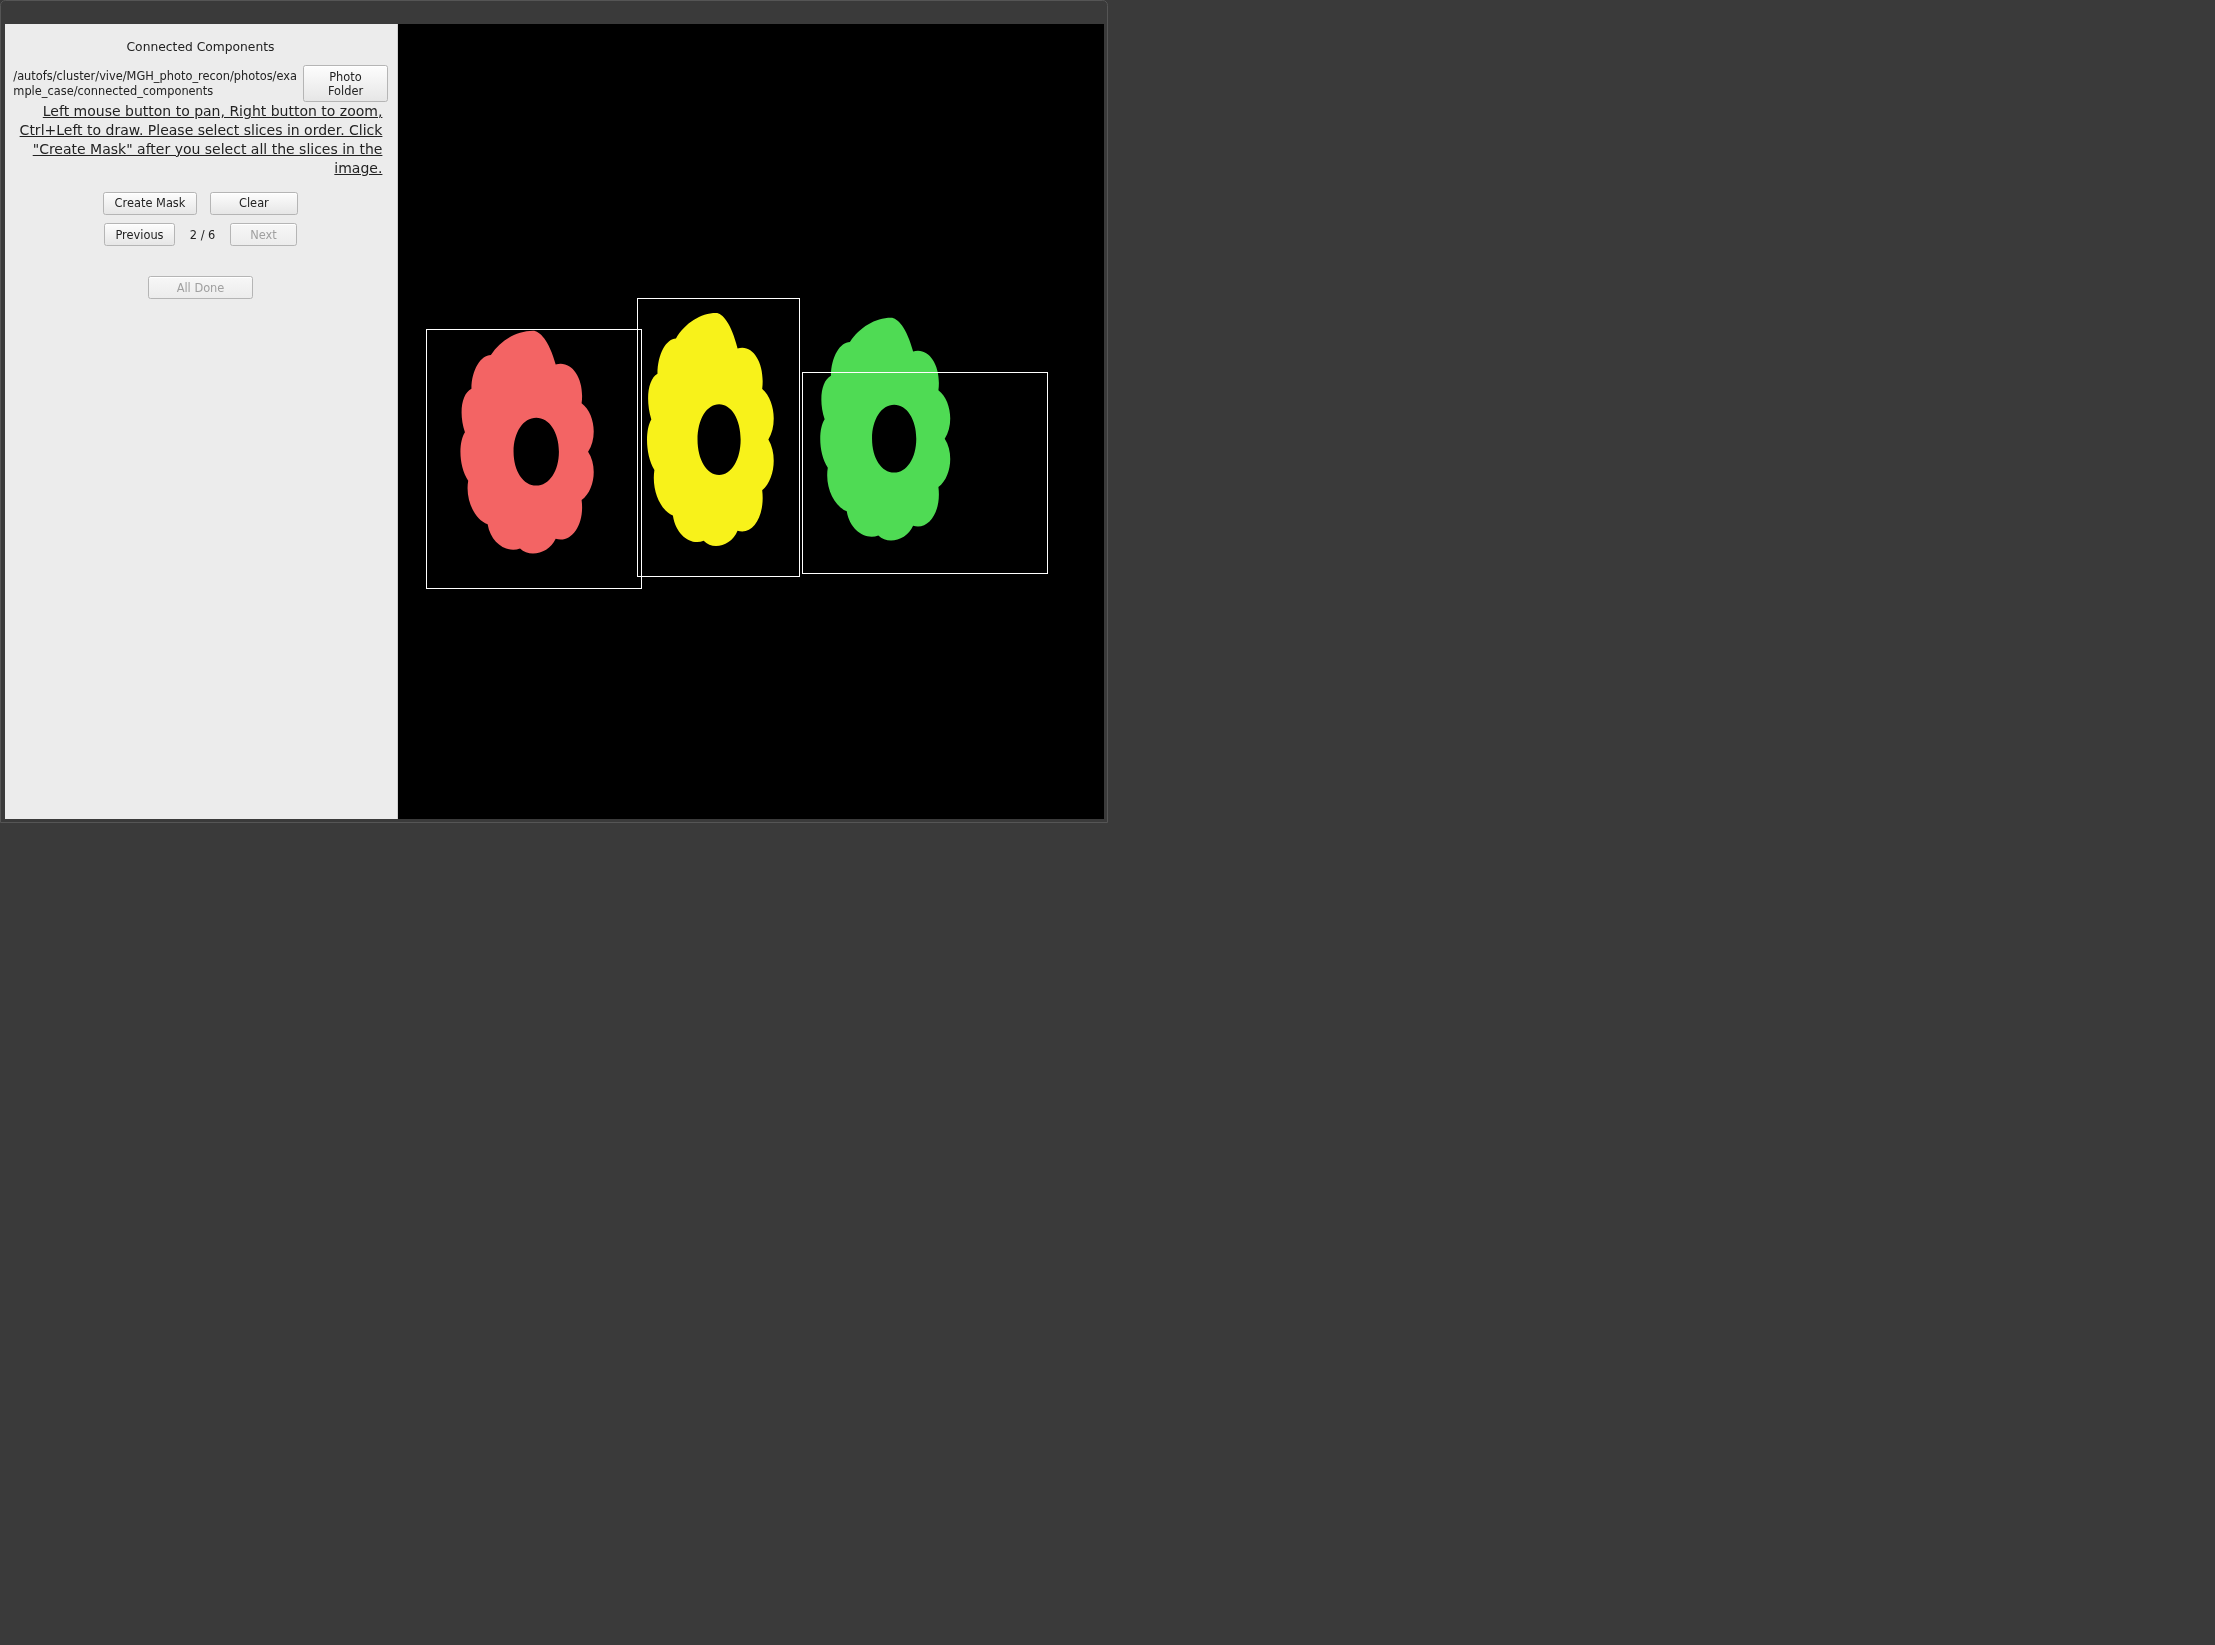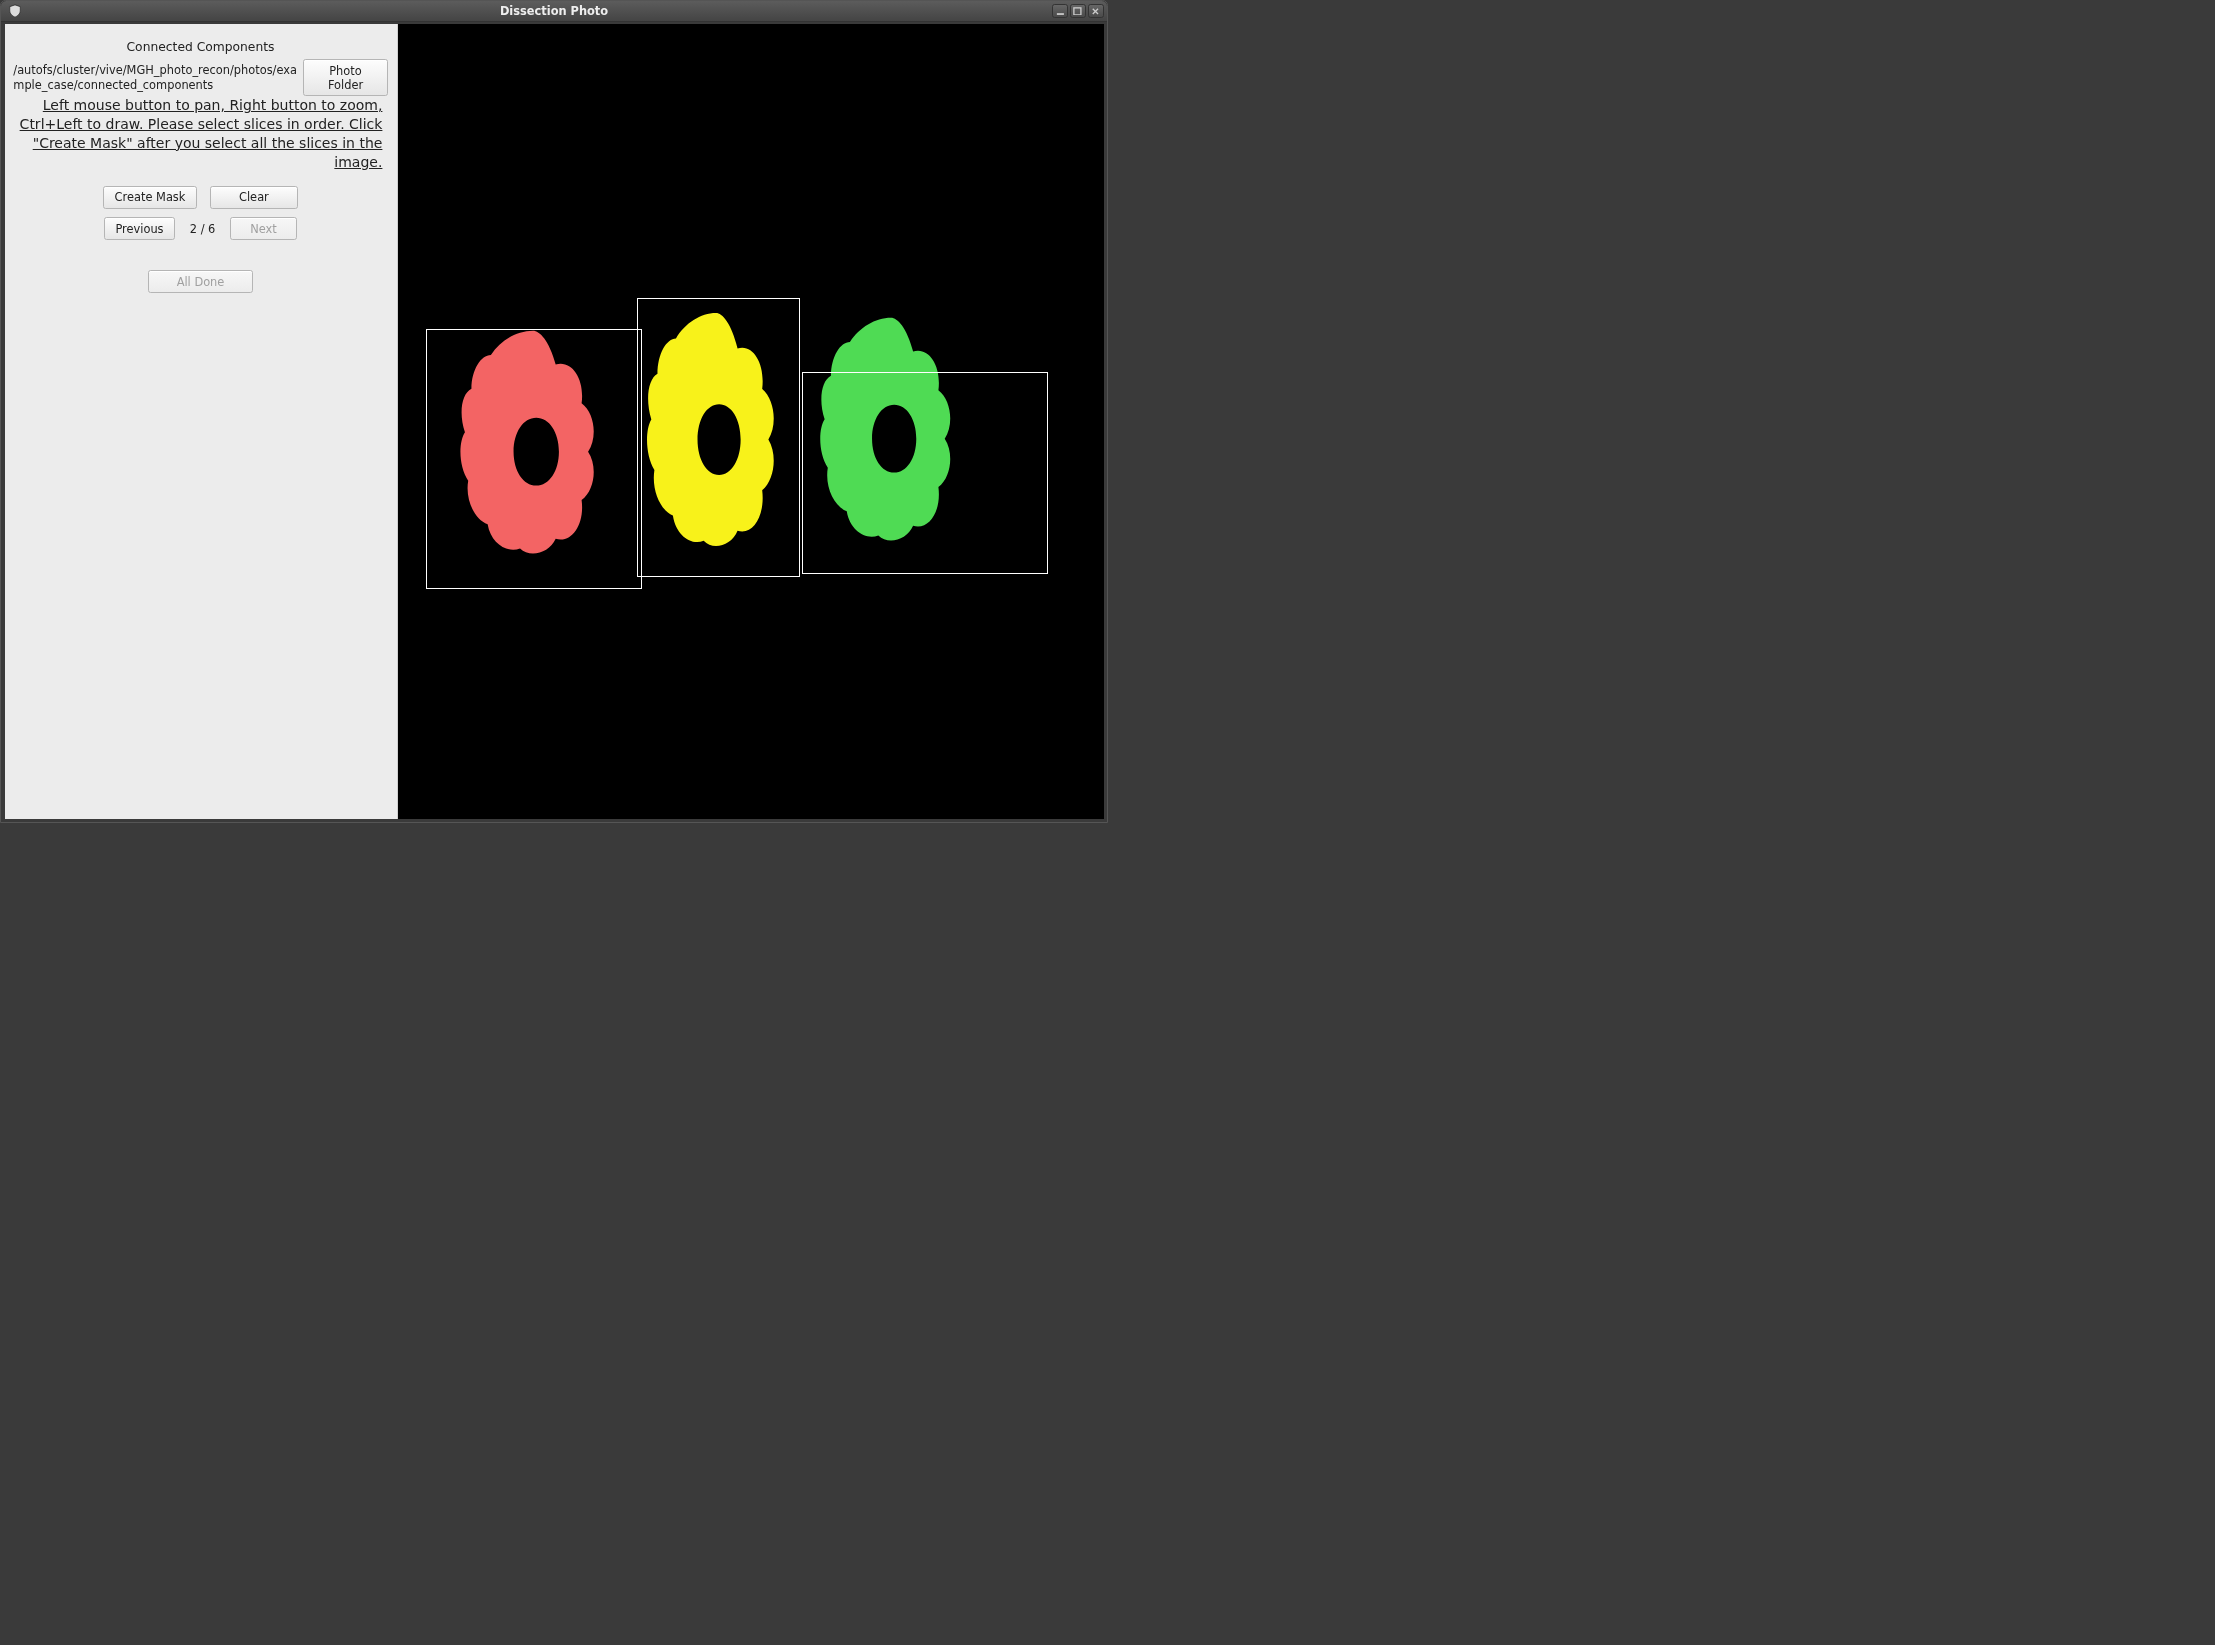--- a/index.html
+++ b/index.html
@@ -69,21 +69,21 @@
     width: 393px;
     background: #ececec;
     border-right: 0.9px solid #d0d0d0;
     padding: 16px 8.8px 8.8px 8.8px;
     display: flex;
     flex-direction: column;
     align-items: center;
   }
   .sidebar .section-title {
     font-size: 12.3px;
-    margin-bottom: 5px;
+    margin-bottom: 11px;
     color: #222;
     text-align: center;
   }
   .folder-row {
     width: 100%;
     display: flex;
     align-items: center;
     justify-content: space-between;
   }
   .folder-path {
@@ -155,45 +155,20 @@
     position: absolute;
     border: 1.8px solid #fff;
     background: transparent;
     pointer-events: none;
   }
 </style>
 </head>
 <body>
 
 <div class="window">
-  <div class="titlebar">
-    <div class="appicon">
-      <svg width="14" height="14" viewBox="0 0 16 16">
-        <path d="M8 1 L14 3 V8 C14 11 11 14 8 15 C5 14 2 11 2 8 V3 Z" fill="#ddd" stroke="#222" stroke-width="0.8"></path>
-      </svg>
-    </div>
-    <div class="title">Dissection Photo</div>
-    <div class="winbuttons">
-      <div class="winbtn" title="Minimize">
-        <svg width="8.8" height="8.8" viewBox="0 0 10 10">
-            <rect x="1" y="7" width="8" height="2" fill="#ccc"></rect>
-          </svg>
-      </div>
-      <div class="winbtn" title="Maximize">
-        <svg width="8.8" height="8.8" viewBox="0 0 10 10">
-            <rect x="1" y="1" width="8" height="8" fill="none" stroke="#ccc" stroke-width="1.5"></rect>
-          </svg>
-      </div>
-      <div class="winbtn" title="Close">
-        <svg width="8.8" height="8.8" viewBox="0 0 10 10">
-            <path d="M2 2 L8 8 M8 2 L2 8" stroke="#ccc" stroke-width="1.5"></path>
-          </svg>
-      </div>
-    </div>
-  </div>
 
   <div class="client">
     <div class="sidebar">
       <div class="section-title">Connected Components</div>
 
       <div class="folder-row">
         <div class="folder-path">/autofs/cluster/vive/MGH_photo_recon/photos/example_case/connected_components</div>
         <div class="qbtn">Photo Folder</div>
       </div>
 

